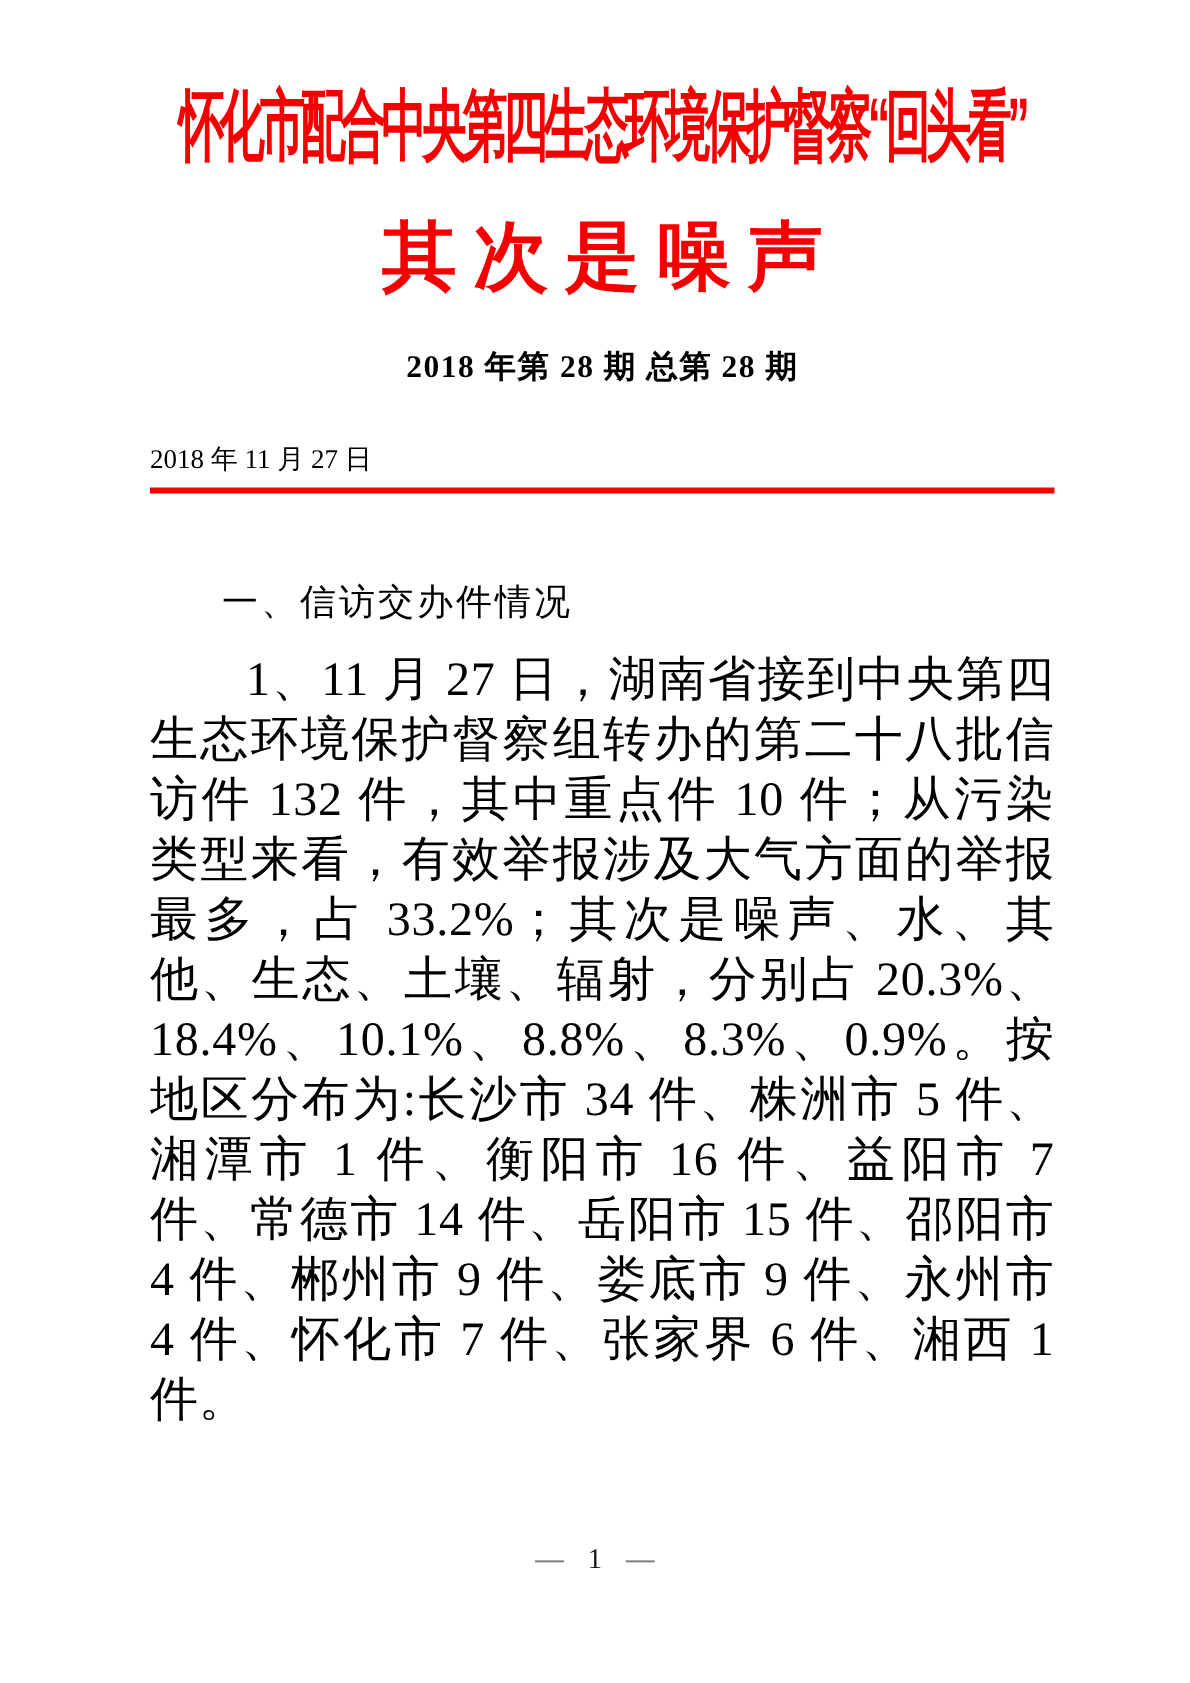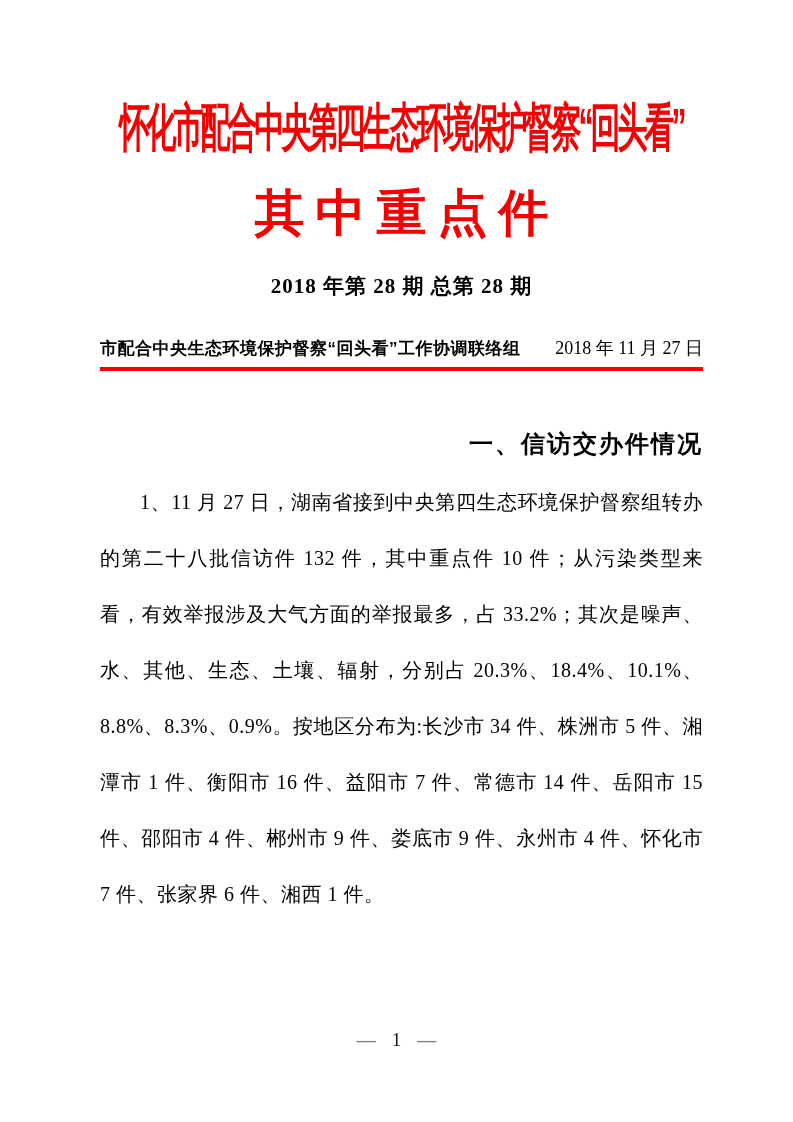--- a/index.html
+++ b/index.html
@@ -11,21 +11,21 @@
     width:793px;height:1122px;
     background:#ffffff;
     overflow:hidden;
     position:relative;
     font-family:"Liberation Serif","DejaVu Serif",serif;
     color:#000;
   }
   .page{
     box-sizing:border-box;
     width:793px;height:1122px;
-    padding:101px 90px 0 100px;
+    padding:59px 90px 0 100px;
     position:relative;
   }
   
   .doc-title{
     margin:0;
     text-align:center;
     color:var(--accent);
     font-family:"Liberation Sans","DejaVu Sans",sans-serif;
     font-weight:bold;
     font-size:30px;
@@ -73,30 +73,29 @@
   .red-rule{
     margin-top:7px;
     height:4px;
     background:var(--accent);
   }
   
   .section-heading{
     margin:57px 0 0 0;
     padding-left:48px;
     font-family:"Liberation Sans","DejaVu Sans",sans-serif;
-    font-weight:bold;
+    font-weight:normal;
     font-size:24px;
     line-height:32px;
     letter-spacing:2px;
-    text-align:right;
   }
   .body-paragraph{
     margin:14px 0 0 0;
-    font-size:20px;
-    line-height:56px;
+    font-size:32px;
+    line-height:40px;
     text-align:justify;
     text-indent:2em;
     letter-spacing:0.5px;
   }
   
   .page-footer{
     position:absolute;
     left:0;top:1028px;
     width:793px;
     text-align:center;
@@ -112,26 +111,25 @@
     margin:0 16px;
   }
 </style>
 </head>
 <body>
 
 <div class="page">
 
   <h1 class="doc-title">怀化市配合中央第四生态环境保护督察“回头看”</h1>
 
-  <h2 class="doc-subtitle">其中重点件</h2>
+  <h2 class="doc-subtitle">其次是噪声</h2>
 
   <div class="issue-line">2018 年第 28 期 总第 28 期</div>
 
   <div class="org-row">
-    <span class="org-name">市配合中央生态环境保护督察“回头看”工作协调联络组</span>
     <span class="org-date">2018 年 11 月 27 日</span>
   </div>
 
   <div class="red-rule"></div>
 
   <h3 class="section-heading">一、信访交办件情况</h3>
 
   <p class="body-paragraph">1、11 月 27 日，湖南省接到中央第四生态环境保护督察组转办的第二十八批信访件 132 件，其中重点件 10 件；从污染类型来看，有效举报涉及大气方面的举报最多，占 33.2%；其次是噪声、水、其他、生态、土壤、辐射，分别占 20.3%、18.4%、10.1%、8.8%、8.3%、0.9%。按地区分布为:长沙市 34 件、株洲市 5 件、湘潭市 1 件、衡阳市 16 件、益阳市 7 件、常德市 14 件、岳阳市 15 件、邵阳市 4 件、郴州市 9 件、娄底市 9 件、永州市 4 件、怀化市 7 件、张家界 6 件、湘西 1 件。</p>
 
   <div class="page-footer">

